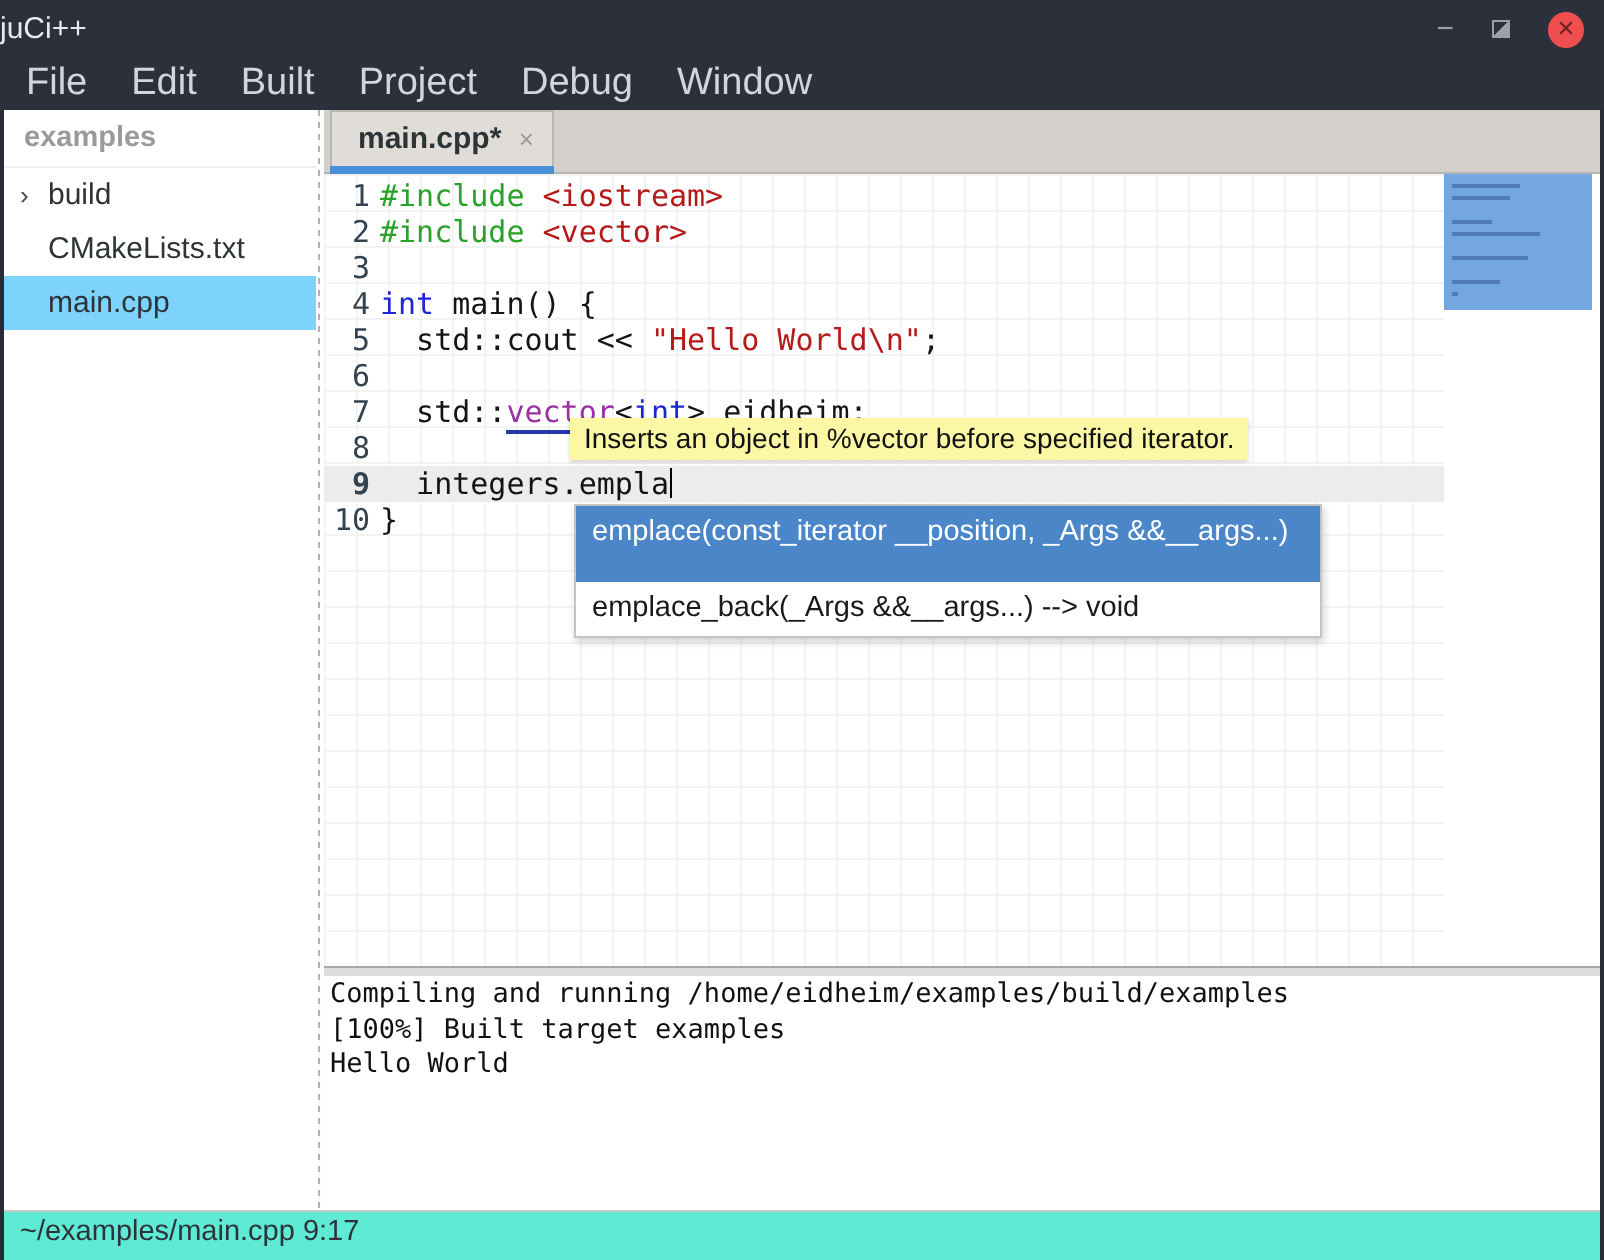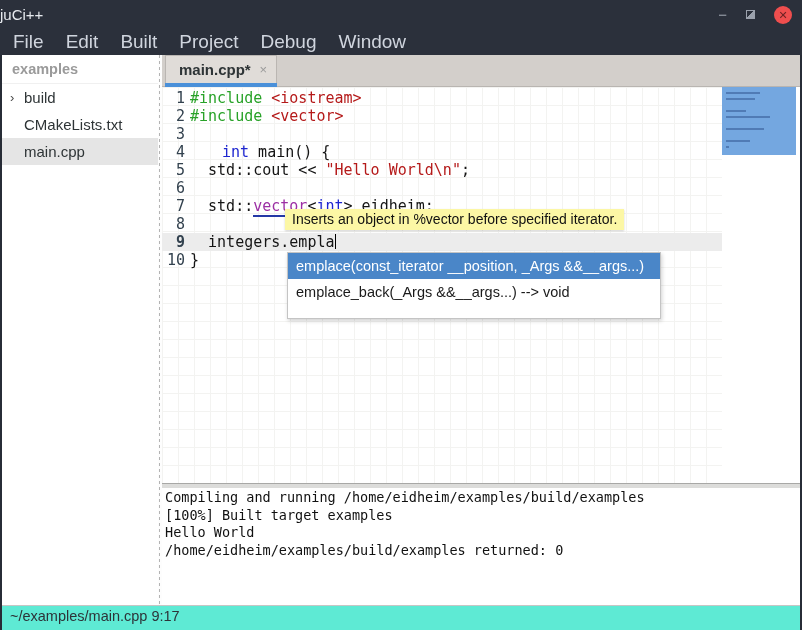--- a/index.html
+++ b/index.html
@@ -21,21 +21,21 @@
   
   .menubar { position:absolute; left:0; top:29px; width:802px; height:26px; background:#2b303b;
              display:flex; align-items:center; padding-left:2px; }
   .menu-item { color:#d0d5de; font-size:19px; padding:3px 11px; }
 
   
   .sidebar { position:absolute; left:2px; top:55px; width:156px; height:550px; background:#ffffff; }
   .side-header { height:29px; line-height:29px; padding-left:10px; color:#9a9a9a;
                  font-weight:bold; font-size:14.5px; border-bottom:1px solid #f0f0f0; }
   .side-row { position:relative; height:27px; line-height:27px; font-size:15px; color:#2e3436; }
-  .side-row.selected { background:#e5e5e5; }
+  .side-row.selected { background:#7dd3fc; }
   .side-chev { position:absolute; left:8px; top:0; width:14px; color:#4a4a4a; font-size:13px; }
   .side-label { position:absolute; left:22px; top:0; white-space:nowrap; }
 
   
   .vsep { position:absolute; left:158px; top:55px; width:4px; height:550px; background:#fdfdfd; }
   .vsep::after { content:""; position:absolute; left:1px; top:0; width:1px; height:100%;
                  background:repeating-linear-gradient(180deg,#b3b3b3 0 3px, transparent 3px 6px); }
 
   
   .tabbar { position:absolute; left:162px; top:55px; width:638px; height:32px; background:#d3cfcb;
@@ -75,21 +75,21 @@
   .minimap { position:absolute; left:560px; top:0; width:78px; height:396px; background:#fff; }
   .map-slider { position:absolute; left:0; top:0; width:74px; height:68px; background:#74a7e0; padding:5px 0 0 4px; }
   .map-bar { height:2px; margin-bottom:4px; background:rgba(22,52,110,0.38); }
 
   
   .tooltip { position:absolute; left:285px; top:209px; background:#fcf7a5; color:#111;
              font-size:14px; padding:2px 7px 3px 7px; white-space:nowrap;
              box-shadow:0 1px 2px rgba(0,0,0,0.18); }
   .popup { position:absolute; left:287px; top:252px; width:374px; height:67px; background:#fff;
            border:1px solid #c4c4c4; box-shadow:1px 2px 4px rgba(0,0,0,0.18); }
-  .popup-row { height:26px; line-height:26px; padding:0 8px; font-size:14.5px; color:#1a1a1a; white-space:nowrap; overflow:hidden; }
+  .popup-row { height:38px; line-height:26px; padding:0 8px; font-size:14.5px; color:#1a1a1a; white-space:nowrap; overflow:hidden; }
   .popup-row.selected { background:#4a86c8; color:#ffffff; }
 
   
   .hsep { position:absolute; left:162px; top:483px; width:638px; height:5px; background:#dcdcda;
           border-top:1px solid #a8a8a6; }
   .output { position:absolute; left:162px; top:488px; width:638px; height:117px; background:#fff;
             padding:1px 0 0 3px; }
   .out-line { font-family:"DejaVu Sans Mono","Liberation Mono",monospace; font-size:13.5px;
               line-height:17.5px; color:#111; white-space:pre; }
 
@@ -149,21 +149,21 @@
   <div class="editor">
     <div class="editor-text" id="editor-text">
       <div class="cur-line"></div>
     <div class="gnum" style="top: 2px;">1</div>
         <div class="code-line" style="top: 2px;"><span class="tok-pre">#include</span><span class="tok-pl"> </span><span class="tok-inc">&lt;iostream&gt;</span></div>
         <div class="gnum" style="top: 20px;">2</div>
         <div class="code-line" style="top: 20px;"><span class="tok-pre">#include</span><span class="tok-pl"> </span><span class="tok-inc">&lt;vector&gt;</span></div>
         <div class="gnum" style="top: 38px;">3</div>
         <div class="code-line" style="top: 38px;"></div>
         <div class="gnum" style="top: 56px;">4</div>
-        <div class="code-line" style="top: 56px; margin-left: 32px;"><span class="tok-kw">int</span><span class="tok-pl"> main() {</span></div>
+        <div class="code-line" style="top: 56px;"><span class="tok-kw">int</span><span class="tok-pl"> main() {</span></div>
         <div class="gnum" style="top: 74px;">5</div>
         <div class="code-line" style="top: 74px;"><span class="tok-pl">  std::cout &lt;&lt; </span><span class="tok-str">"Hello World\n"</span><span class="tok-pl">;</span></div>
         <div class="gnum" style="top: 92px;">6</div>
         <div class="code-line" style="top: 92px;"></div>
         <div class="gnum" style="top: 110px;">7</div>
         <div class="code-line" style="top: 110px;"><span class="tok-pl">  std::</span><span class="tok-type tok-u">vector</span><span class="tok-pl tok-u">&lt;</span><span class="tok-kw tok-u">int</span><span class="tok-pl tok-u">&gt;</span><span class="tok-pl"> eidheim;</span></div>
         <div class="gnum" style="top: 128px;">8</div>
         <div class="code-line" style="top: 128px;"></div>
         <div class="gnum current" style="top: 146px;">9</div>
         <div class="code-line" style="top: 146px; text-align: right;"><span class="tok-pl">  integers.empla</span><span class="caret"></span></div>
@@ -191,18 +191,17 @@
   <div class="popup" id="popup">
       <div class="popup-row selected">emplace(const_iterator __position, _Args &amp;&amp;__args...)</div>
       <div class="popup-row">emplace_back(_Args &amp;&amp;__args...) --&gt; void</div>
     </div>
 
   <div class="hsep"></div>
   <div class="output" id="output">
       <div class="out-line">Compiling and running /home/eidheim/examples/build/examples</div>
       <div class="out-line">[100%] Built target examples</div>
       <div class="out-line">Hello World</div>
-      <div class="out-line">/home/eidheim/examples/build/examples returned: 0</div>
     </div>
 
   <div class="statusbar">~/examples/main.cpp 9:17</div>
 
 </div>
 
 </body></html>

